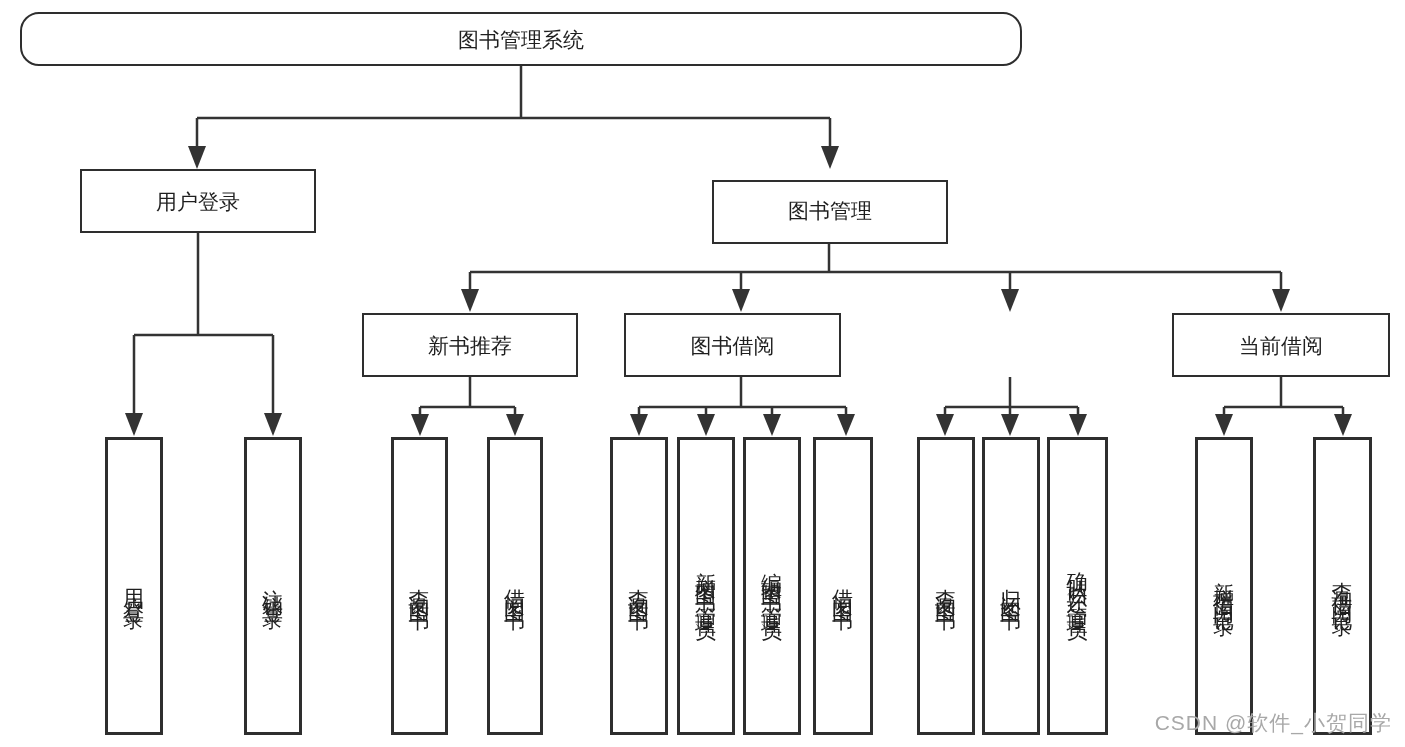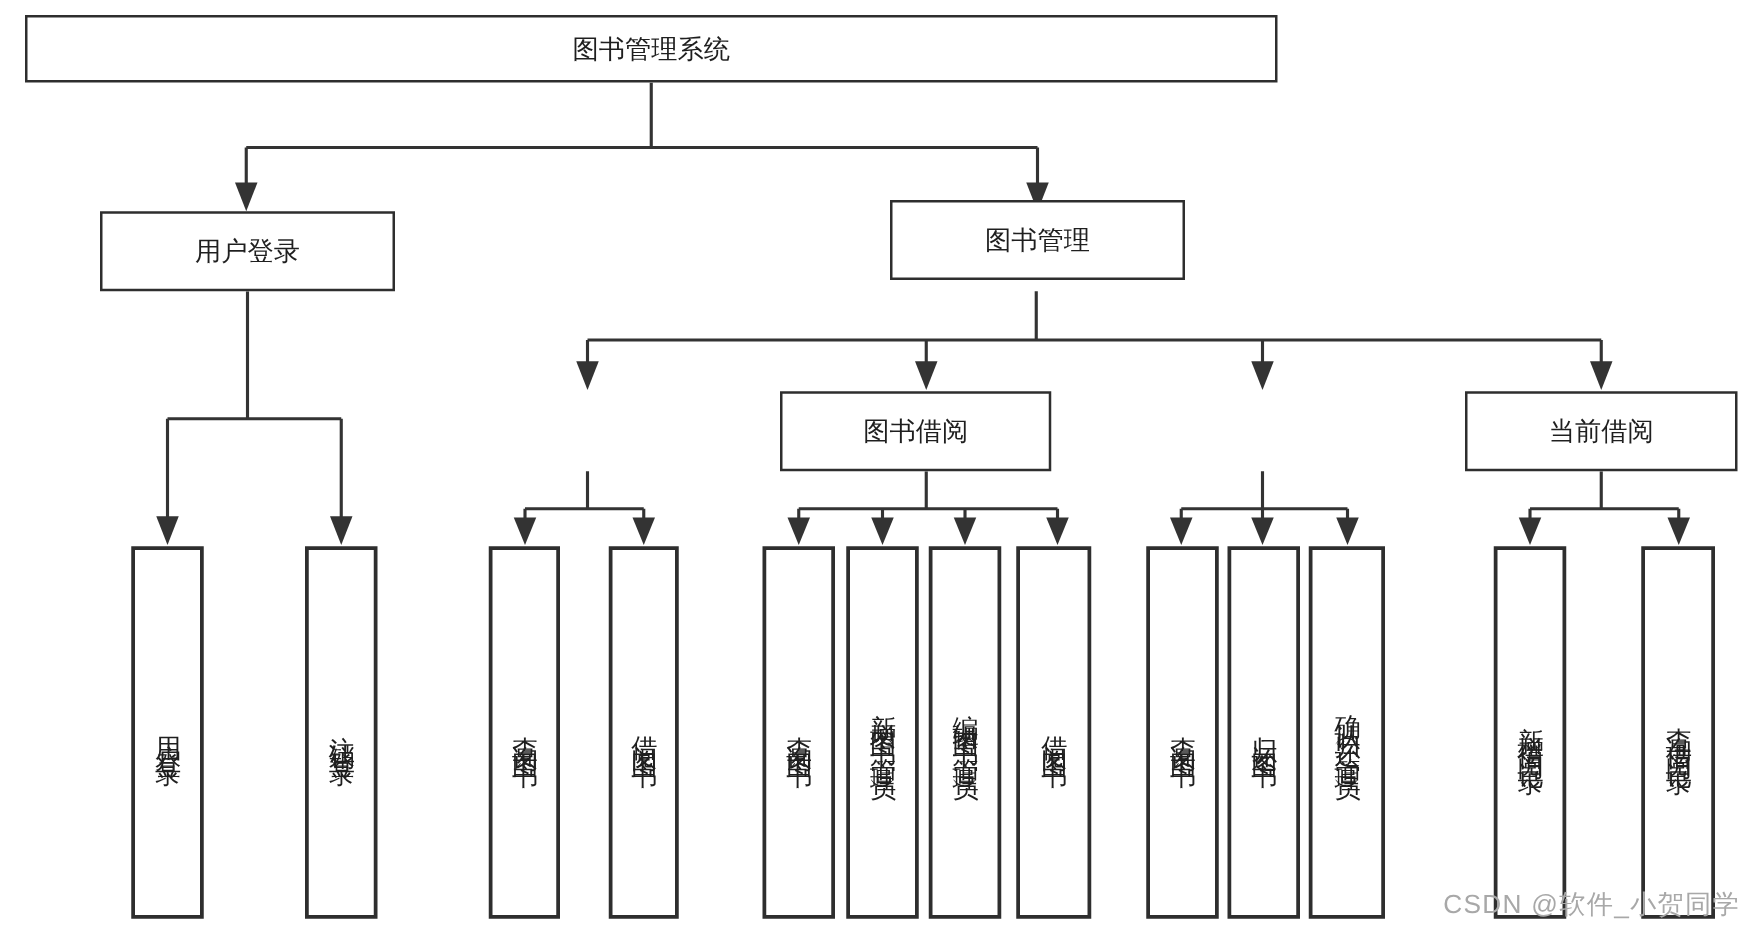--- a/index.html
+++ b/index.html
@@ -55,31 +55,34 @@
       <polygon points="763,414 781,414 772,436"></polygon>
       <polygon points="837,414 855,414 846,436"></polygon>
       <polygon points="936,414 954,414 945,436"></polygon>
       <polygon points="1001,414 1019,414 1010,436"></polygon>
       <polygon points="1069,414 1087,414 1078,436"></polygon>
       <polygon points="1215,414 1233,414 1224,436"></polygon>
       <polygon points="1334,414 1352,414 1343,436"></polygon>
     </g>
   </svg>
 
-  <div class="box" style="left:20px;top:12px;width:1002px;height:54px;">
+  <div class="box" style="left:20px;top:12px;width:1002px;height:54px;border-radius:19px;">
     <span>图书管理系统</span>
   </div>
 
   <div class="box" style="left:80px;top:169px;width:236px;height:64px;">
     <span>用户登录</span>
   </div>
-  <div class="box" style="left:712px;top:160px;width:236px;height:64px;">
+  <div class="box" style="left:712px;top:180px;width:236px;height:64px;font-family:Liberation Mono, monospace;">
     <span>图书管理</span>
   </div>
 
+  <div class="box" style="left:362px;top:313px;width:216px;height:64px;">
+    <span>新书推荐</span>
+  </div>
   <div class="box" style="left:624px;top:313px;width:217px;height:64px;">
     <span>图书借阅</span>
   </div>
   <div class="box" style="left:1172px;top:313px;width:218px;height:64px;">
     <span>当前借阅</span>
   </div>
 
   <div class="box leaf" style="left:105px;top:437px;width:58px;height:298px;">
     <span>用户登录</span>
   </div>

